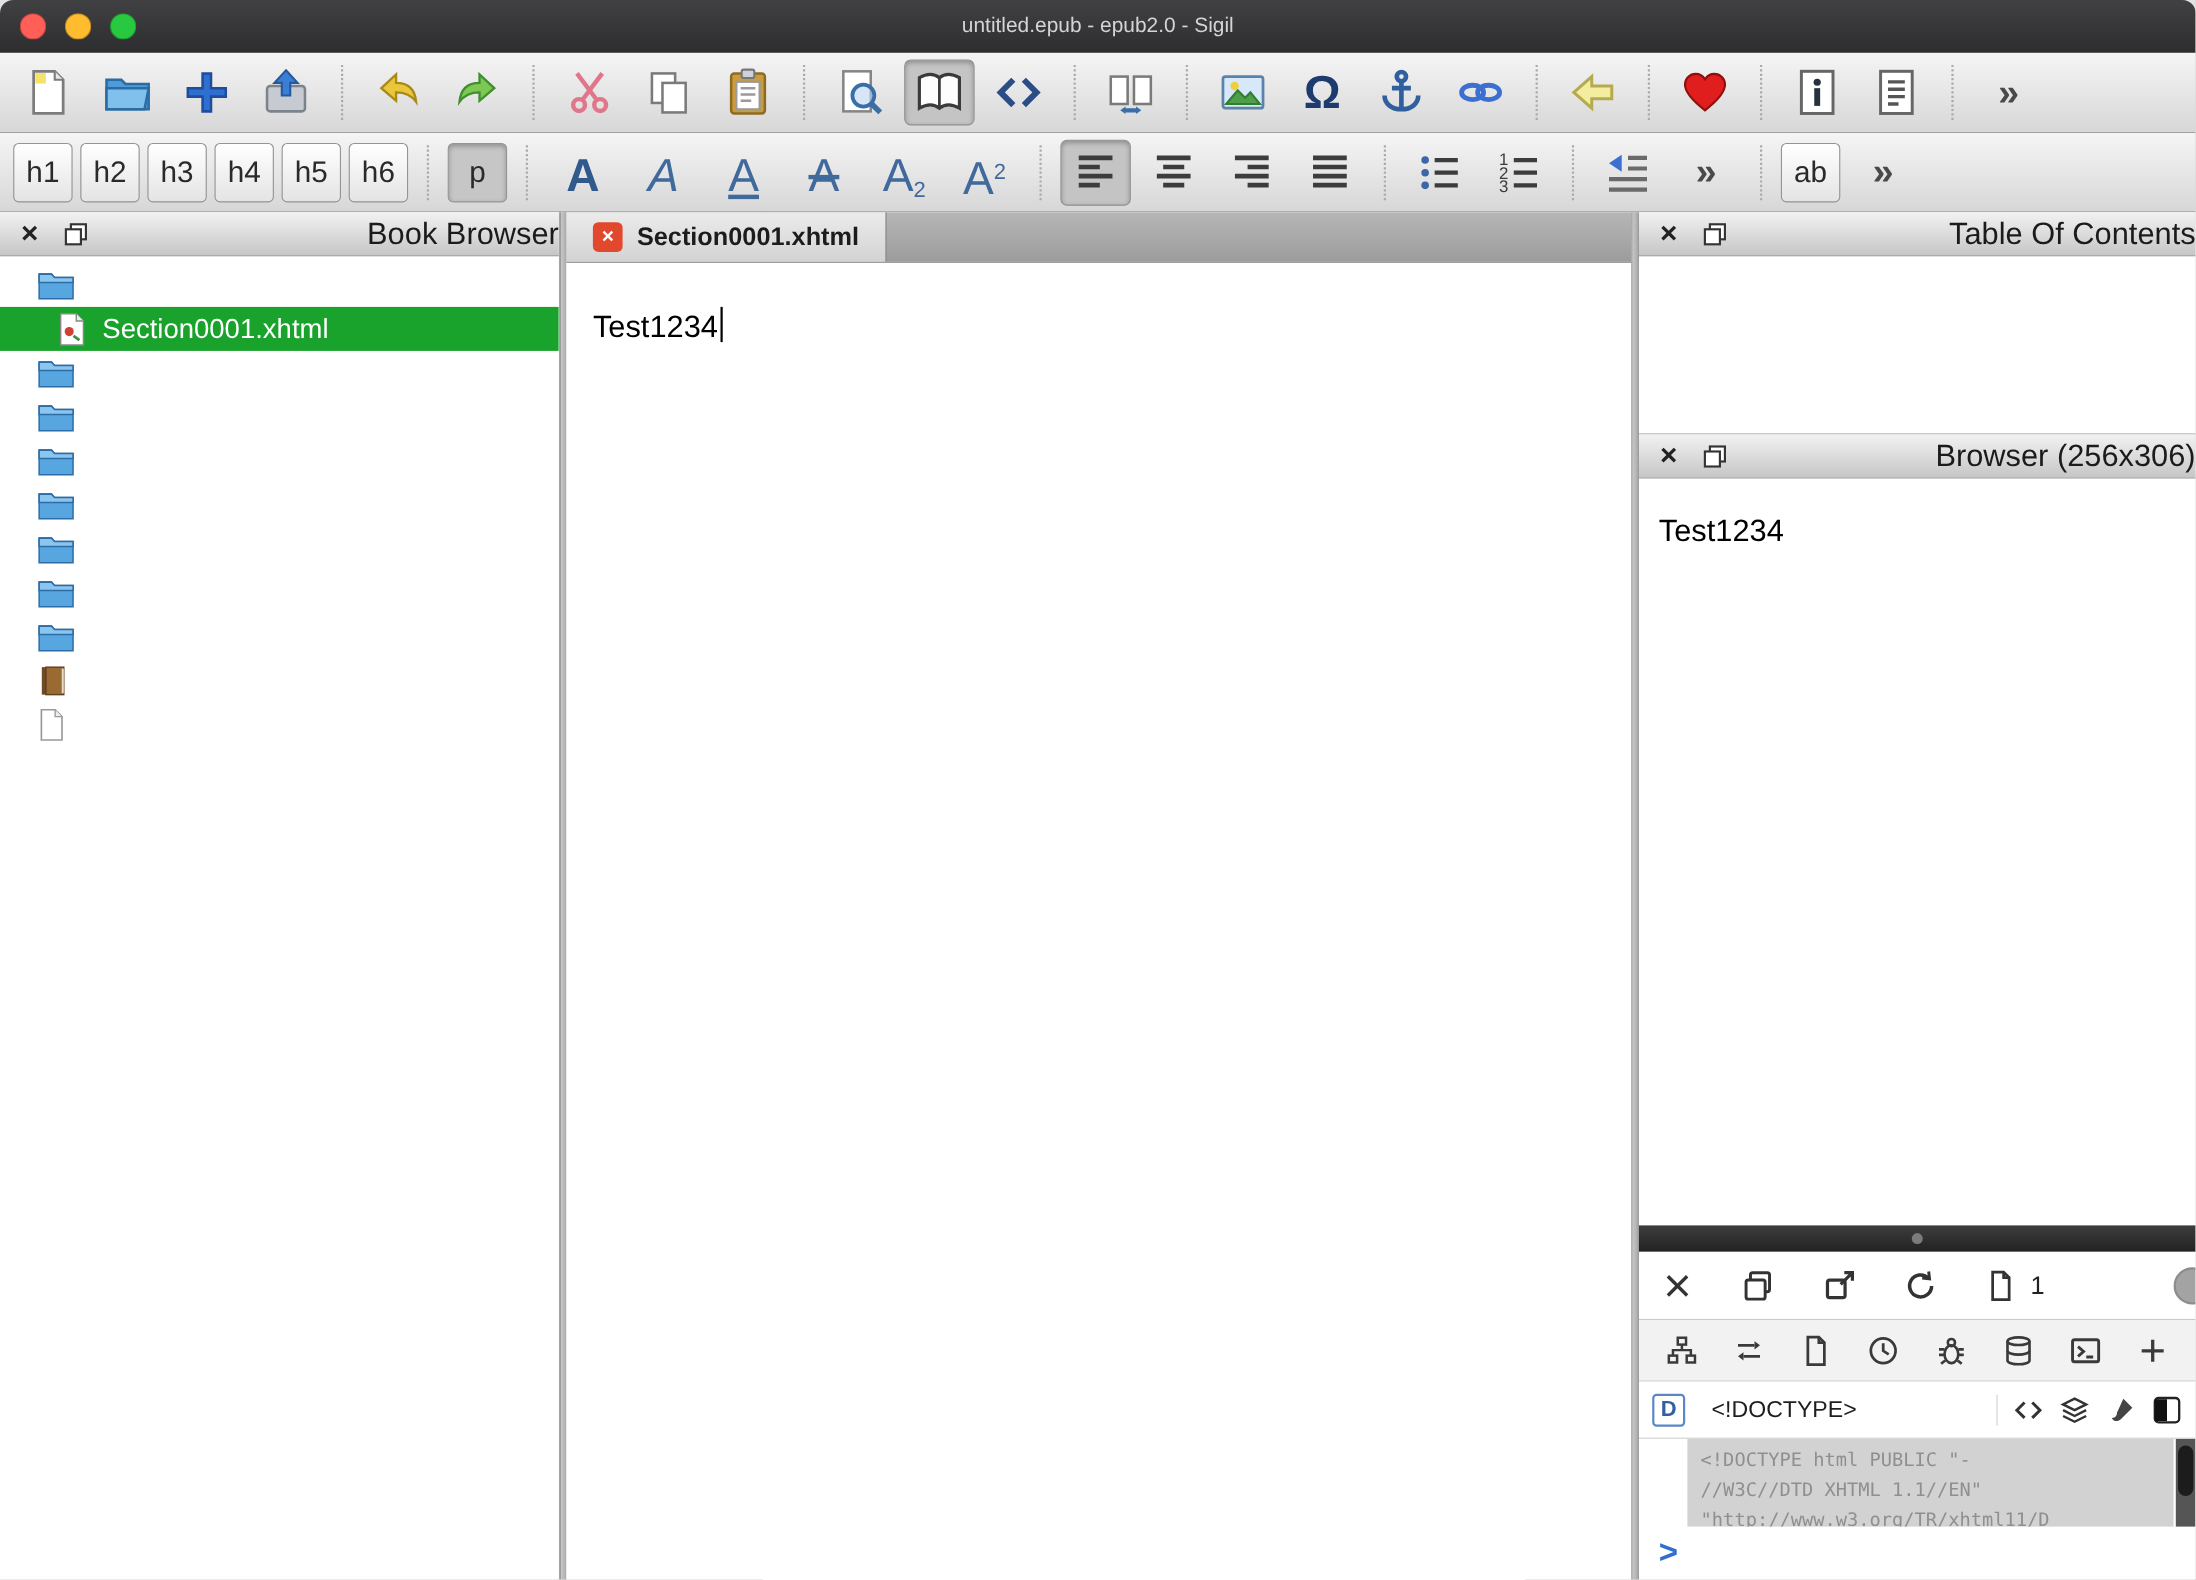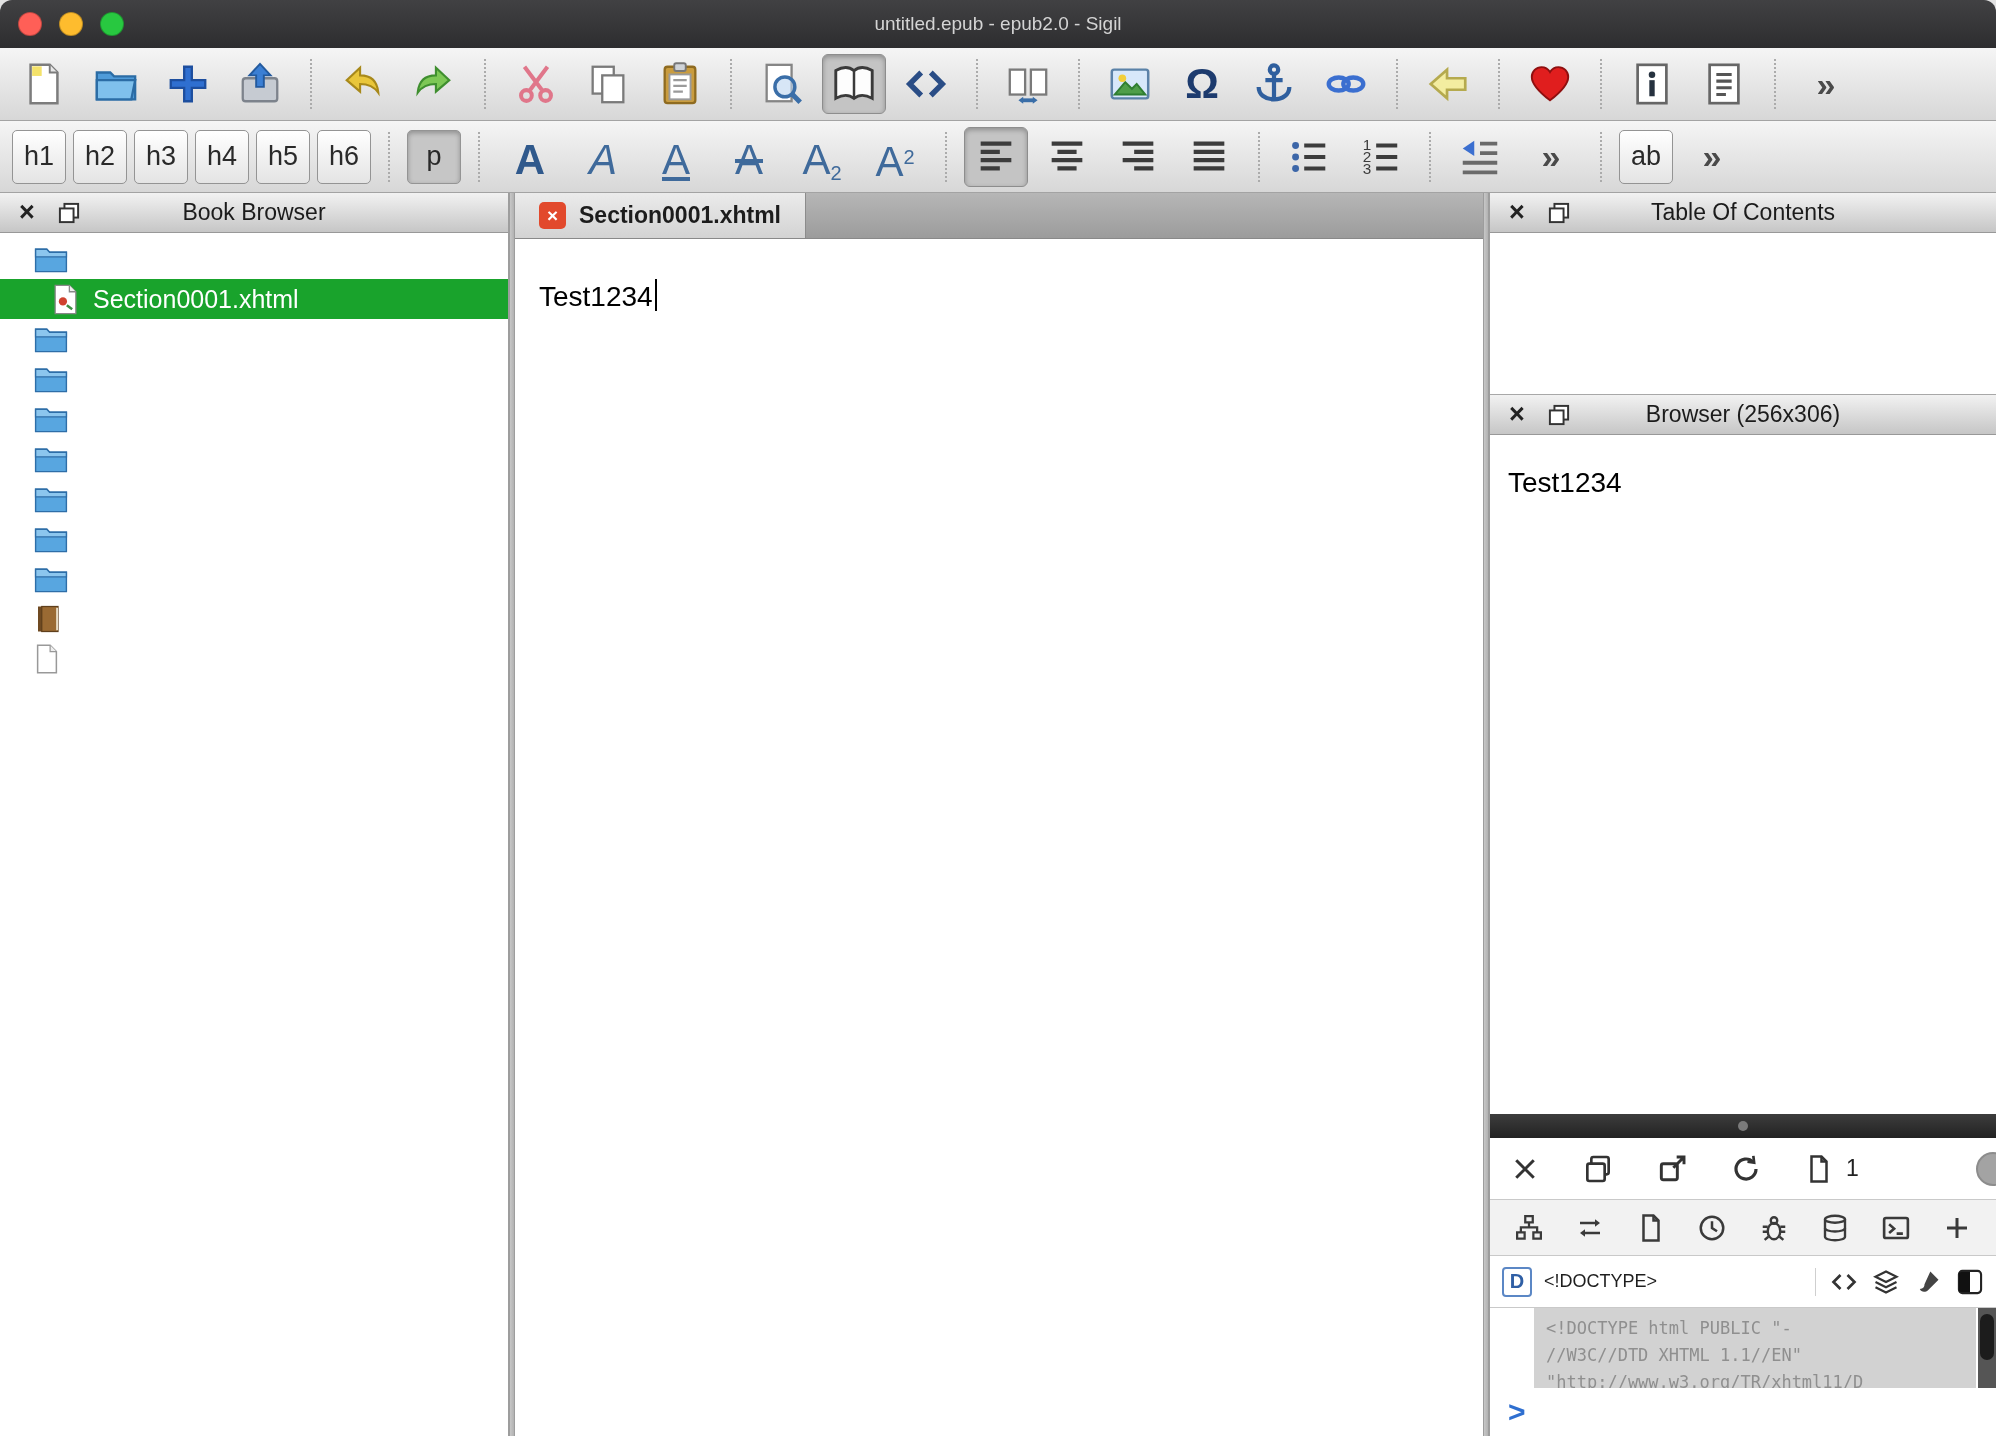--- a/index.html
+++ b/index.html
@@ -42,21 +42,21 @@
   .mark.sup { align-self:flex-start; margin-top:12px; }
   .abtn.supbtn { align-items:flex-start; padding-top:8px; }
   .abtn.supbtn .A { margin-top:6px; }
 
   
   .main { flex:1 1 auto; display:flex; min-height:0; background:#cfcfcf; }
   .v-split { width:6px; flex:0 0 6px; background:linear-gradient(90deg,#c7c7c7,#b2b2b2); border-left:1px solid #9d9d9d; border-right:1px solid #9d9d9d; }
 
   .panel-header { height:40px; flex:0 0 40px; background:linear-gradient(#f2f2f2,#c6c6c6);
     border-bottom:1px solid #989898; display:flex; align-items:center; position:relative; }
-  .panel-title { position:absolute; left:0; right:0; text-align:center; font-size:23px; color:#1b1b1b; }
+  .panel-title { position:absolute; left:0; right:0; text-align:right; font-size:28px; color:#1b1b1b; }
   .ph-btn { width:30px; height:30px; margin-left:12px; z-index:1; display:flex; align-items:center; justify-content:center; }
   .close-x { font-size:27px; font-weight:bold; color:#222; line-height:1; }
 
   
   .book-browser { width:509px; flex:0 0 509px; display:flex; flex-direction:column; background:#fff; border-right:1px solid #9d9d9d; }
   .tree { flex:1; background:#fff; padding-top:6px; overflow:hidden; }
   .tree-row { height:40px; display:flex; align-items:center; padding-left:34px; gap:14px; }
   .tree-row.selected { background:#19a32c; padding-left:52px; }
   .tree-label { font-size:25px; color:#fff; }
 
@@ -79,21 +79,21 @@
 
   
   .insp-r1 { height:62px; flex:0 0 62px; background:#fff; border-bottom:1px solid #c9c9c9;
     display:flex; align-items:center; padding:0 0 0 20px; gap:42px; overflow:hidden; position:relative; }
   .insp-r2 { height:56px; flex:0 0 56px; background:#f2f2f2; border-bottom:1px solid #c9c9c9;
     display:flex; align-items:center; justify-content:space-between; padding:0 24px; }
   .insp-r3 { height:52px; flex:0 0 52px; background:#fff; border-bottom:1px solid #c9c9c9;
     display:flex; align-items:center; padding:0 12px; gap:12px; }
   .d-badge { width:30px; height:30px; border:2px solid #5b87c5; border-radius:4px; color:#2f5fa5;
     font-weight:bold; font-size:20px; display:flex; align-items:center; justify-content:center; }
-  .doctype-label { font-size:18px; color:#1e1e1e; }
+  .doctype-label { font-size:21px; color:#1e1e1e;margin-left:12px; }
   .r3-right { margin-left:auto; display:flex; align-items:center; gap:14px; border-left:1px solid #cfcfcf; padding-left:14px; }
   .insp-code { height:80px; flex:0 0 80px; background:#fff; position:relative; overflow:hidden; }
   .code-block { position:absolute; left:44px; right:20px; top:0; bottom:0; background:#d2d2d2;
     padding:7px 12px; font-family:"DejaVu Sans Mono","Liberation Mono",monospace; font-size:17px;
     line-height:27px; color:#8f8f8f; white-space:nowrap; overflow:hidden; }
   .code-scroll { position:absolute; right:0; top:0; width:18px; bottom:0; background:#555; }
   .code-thumb { position:absolute; left:2px; right:2px; top:6px; height:46px; border-radius:7px; background:#1c1c1c; }
   .insp-prompt { height:48px; flex:0 0 48px; background:#fff; display:flex; align-items:center; padding-left:18px; }
   .prompt-chevron { color:#2f6fd0; font-size:30px; font-weight:bold; line-height:1; }
   .page-count { font-size:23px; color:#222; margin-left:-30px; }

